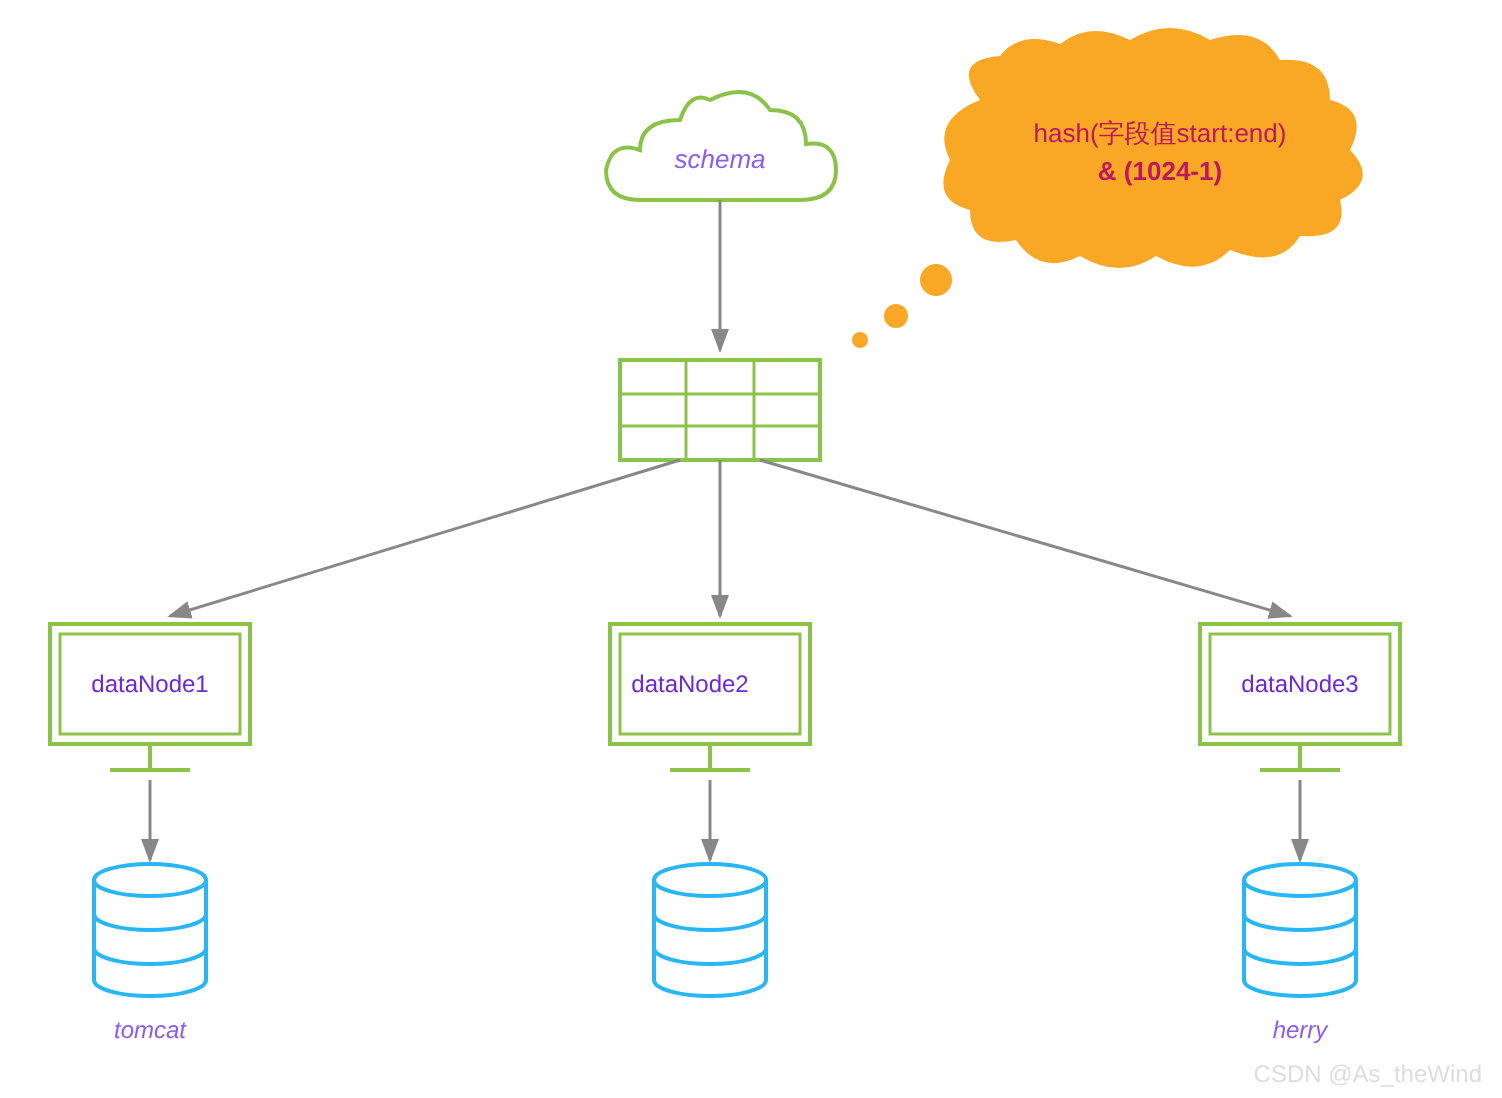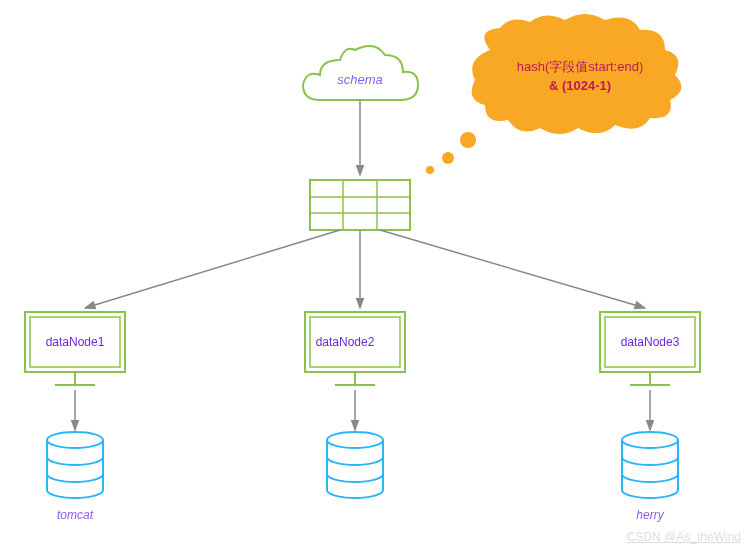--- a/index.html
+++ b/index.html
@@ -29,21 +29,20 @@
       font-size: 12px;
       color: #6d28d9;
       text-align: center;
     }
     .watermark {
       position: absolute;
       font-size: 12px;
       color: #ddd;
       right: 10px;
       bottom: 5px;
-      text-decoration: underline;
     }
   </style>
 </head>
 <body>
 
 <svg width="751" height="549">
   <defs>
     <marker id="arrowhead" markerWidth="8" markerHeight="8" refX="7" refY="3" orient="auto">
       <polygon points="0 0, 8 3, 0 6" fill="#888"></polygon>
     </marker>

